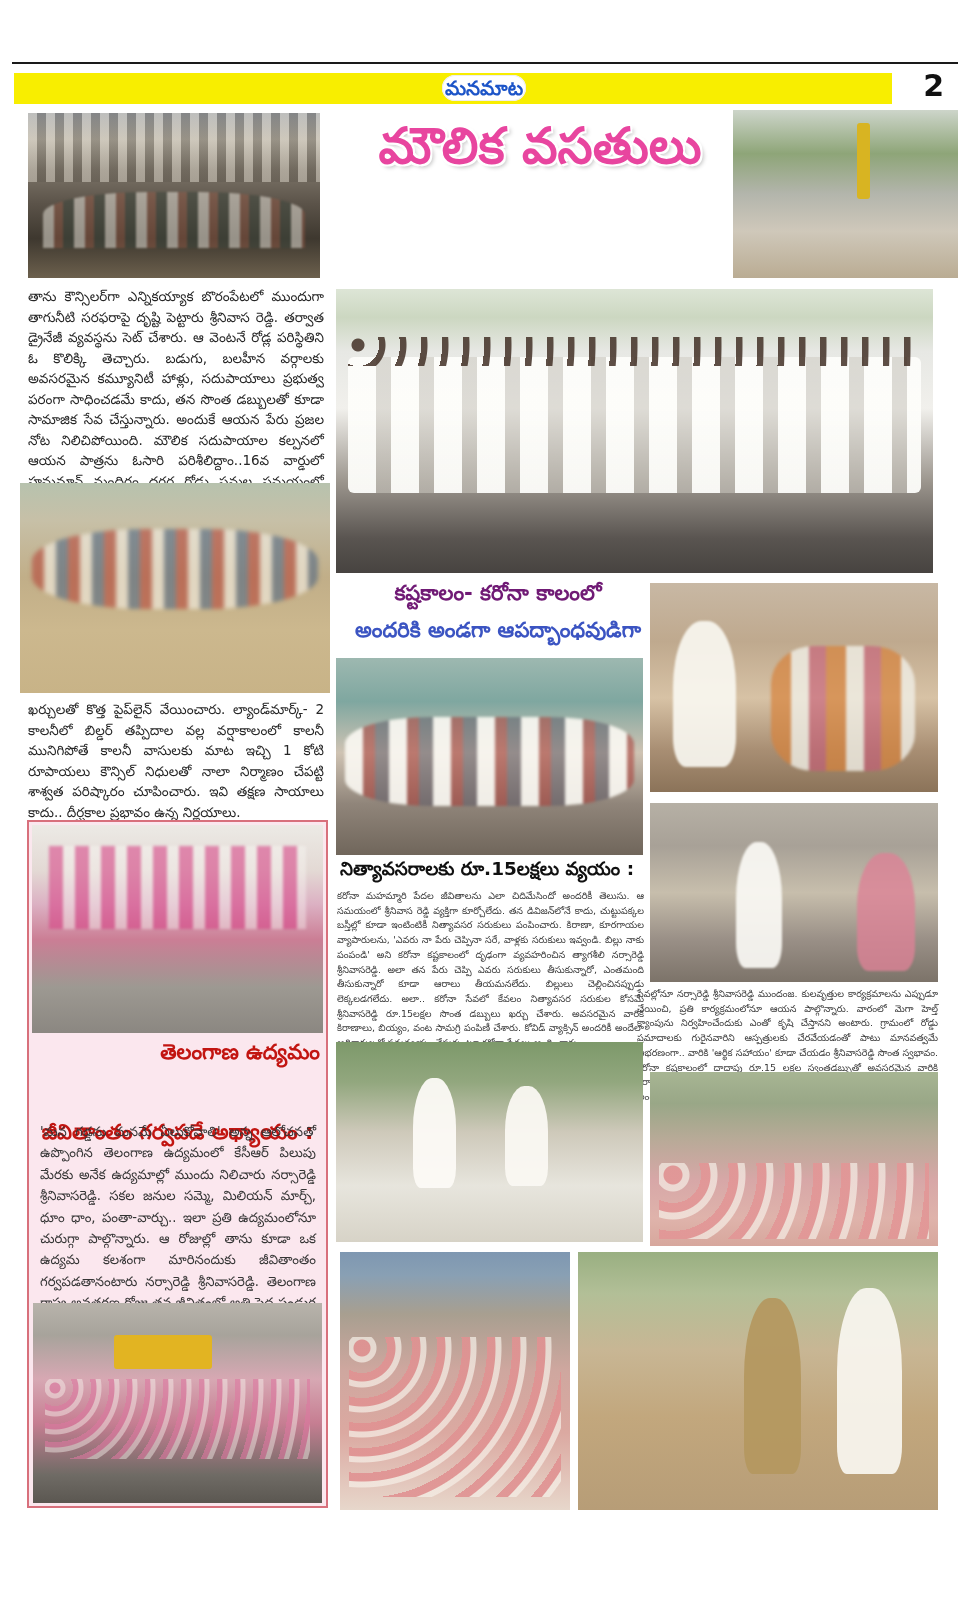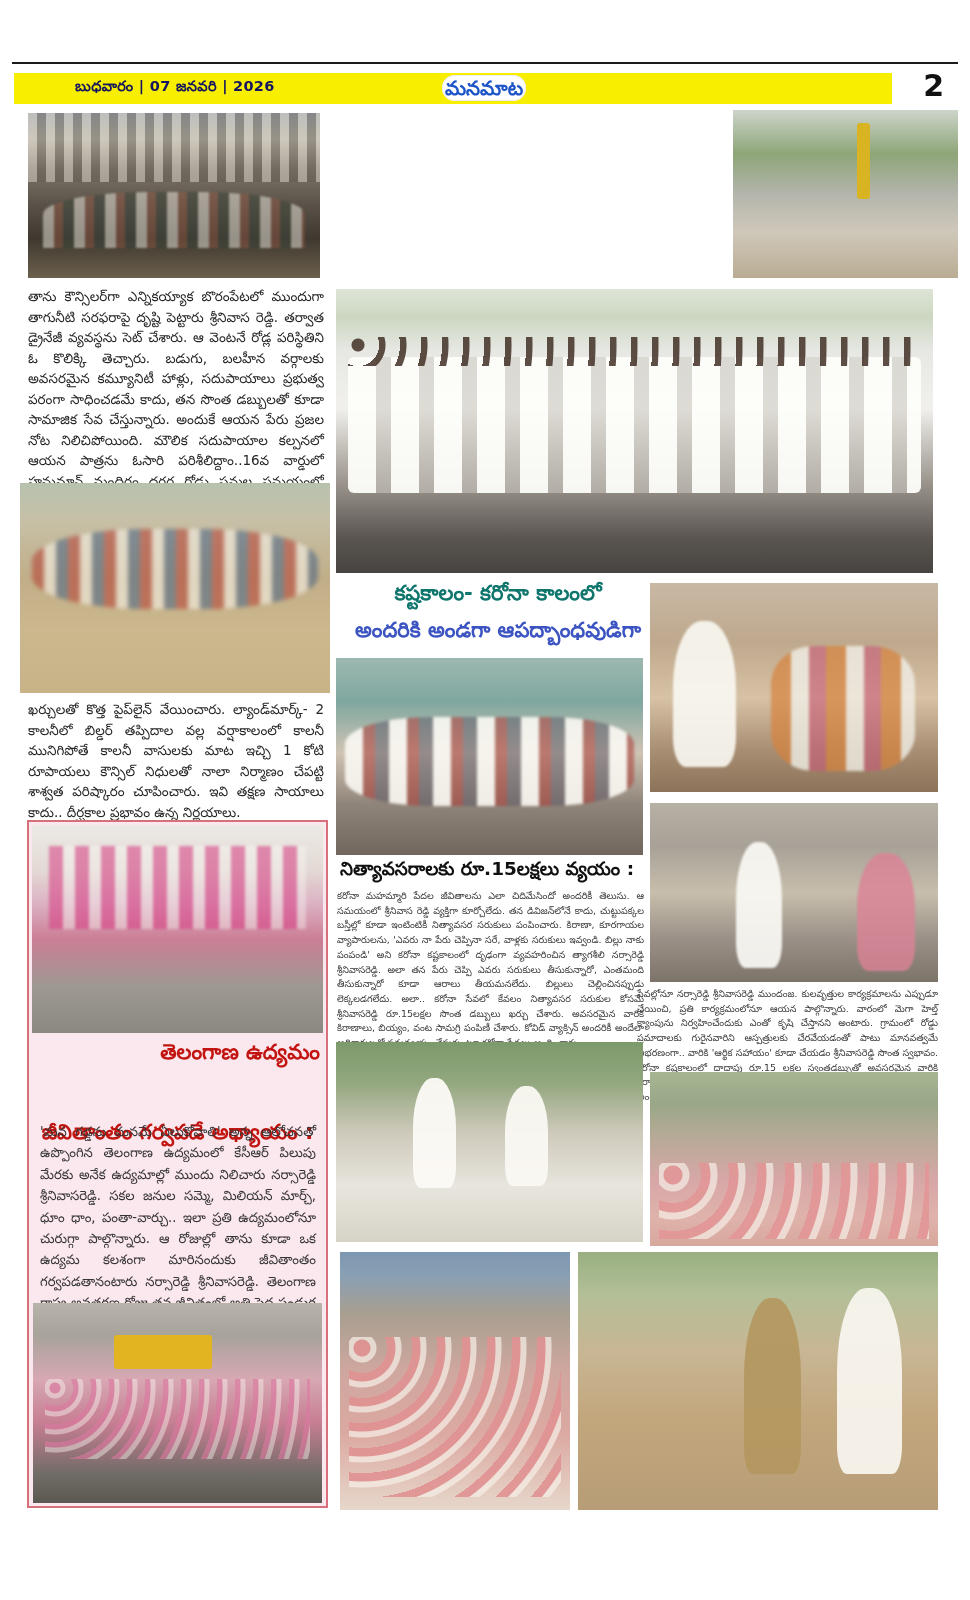--- a/index.html
+++ b/index.html
@@ -28,21 +28,21 @@
     font-size:58px;font-weight:bold;color:#f4e71c;line-height:74px;
     -webkit-text-stroke:2.5px #141414;
     text-shadow:3px 3px 0 #141414,-1px -1px 0 #141414,4px 5px 6px rgba(0,0,0,.35);
     z-index:6;letter-spacing:1px;}
   
   .body-text{font-size:13.5px;line-height:1.52;color:#262626;text-align:justify;}
   .small-text{font-size:9.5px;line-height:1.55;color:#3a3a3a;text-align:justify;}
   #left-para-1{left:28px;top:286px;width:296px;height:184px;}
   #left-para-2{left:28px;top:699px;width:296px;height:116px;}
   #corona-heading{left:333px;top:576px;width:330px;height:86px;text-align:center;z-index:5;}
-  #corona-line-1{font-size:21px;font-weight:bold;color:#0f766e;line-height:34px;
+  #corona-line-1{font-size:21px;font-weight:bold;color:#701a75;line-height:34px;
     text-shadow:1px 1px 0 #fff;}
   #corona-line-2{font-size:21px;font-weight:bold;color:#3b54c2;line-height:40px;
     text-shadow:1px 1px 0 #fff;}
   #essentials-heading{left:340px;top:858px;width:302px;height:26px;
     font-size:18.5px;font-weight:bold;color:#101010;}
   #essentials-para{left:337px;top:889px;width:307px;height:147px;}
   #right-para{left:637px;top:987px;width:301px;height:80px;}
   
   #movement-box{left:27px;top:820px;width:301px;height:688px;
     background:#fbe7ee;border:2px solid #d8707c;box-sizing:border-box;}
@@ -126,24 +126,24 @@
   .ph-bottom-right::after{content:"";position:absolute;left:72%;top:14%;width:18%;height:72%;
     background:rgba(248,246,240,.92);border-radius:45% 45% 15% 15%;filter:blur(.5px);}
 </style>
 </head>
 <body>
 
 <div id="page">
 
   <div class="abs" id="top-rule"></div>
   <div class="abs" id="yellow-bar"></div>
-  <div class="abs" id="header-date">బుధవారం | 07 జనవరి | 2026</div>
   <div class="abs" id="masthead-pill">మనమాట</div>
   <div class="abs" id="page-number">2</div>
 
+  <div class="abs" id="headline-1">మౌలిక వసతులు</div>
 
   <div class="abs photo ph-top-left"></div>
   <div class="abs photo ph-top-right"></div>
   <div class="abs photo ph-main"></div>
 
   <div class="abs body-text" id="left-para-1">తాను కౌన్సిలర్‌గా ఎన్నికయ్యాక బొరంపేటలో ముందుగా తాగునీటి సరఫరాపై దృష్టి పెట్టారు శ్రీనివాస రెడ్డి. తర్వాత డ్రైనేజీ వ్యవస్థను సెట్ చేశారు. ఆ వెంటనే రోడ్ల పరిస్థితిని ఓ కొలిక్కి తెచ్చారు. బడుగు, బలహీన వర్గాలకు అవసరమైన కమ్యూనిటీ హాళ్లు, సదుపాయాలు ప్రభుత్వ పరంగా సాధించడమే కాదు, తన సొంత డబ్బులతో కూడా సామాజిక సేవ చేస్తున్నారు. అందుకే ఆయన పేరు ప్రజల నోట నిలిచిపోయింది. మౌలిక సదుపాయాల కల్పనలో ఆయన పాత్రను ఓసారి పరిశీలిద్దాం..16వ వార్డులో హనుమాన్ మందిరం దగ్గర రోడ్డు పనుల సమయంలో మంచినీటి పైప్‌లైన్ తెగిపోవడంతో 'తన స్వంత</div>
   <div class="abs photo ph-flood"></div>
   <div class="abs body-text" id="left-para-2">ఖర్చులతో కొత్త పైప్‌లైన్ వేయించారు. ల్యాండ్‌మార్క్- 2 కాలనీలో బిల్డర్ తప్పిదాల వల్ల వర్షాకాలంలో కాలనీ మునిగిపోతే కాలనీ వాసులకు మాట ఇచ్చి 1 కోటి రూపాయలు కౌన్సిల్ నిధులతో నాలా నిర్మాణం చేపట్టి శాశ్వత పరిష్కారం చూపించారు. ఇవి తక్షణ సాయాలు కాదు.. దీర్ఘకాల ప్రభావం ఉన్న నిర్ణయాలు.</div>
 
   <div class="abs" id="corona-heading">

